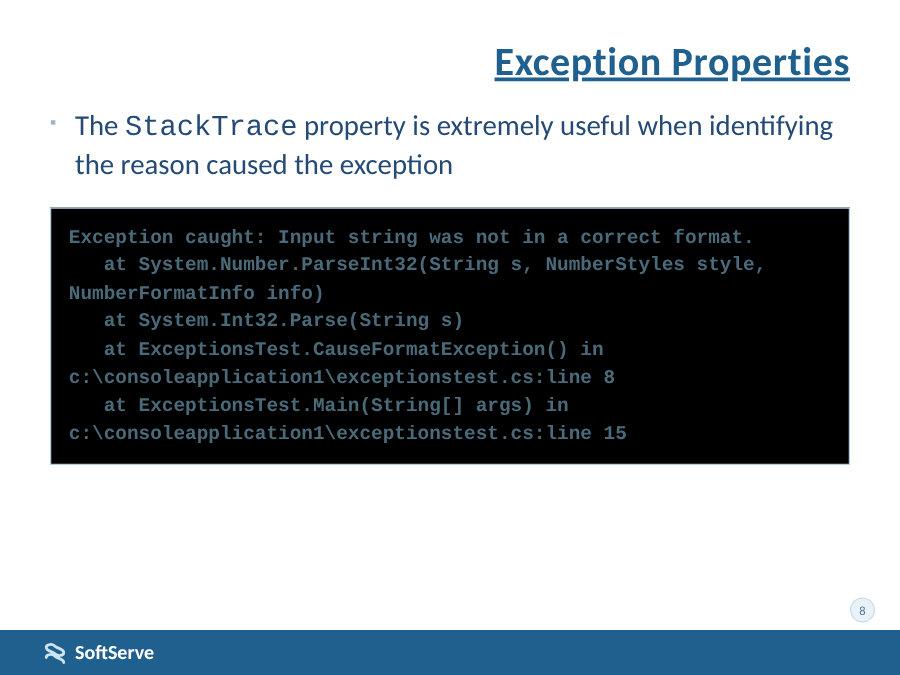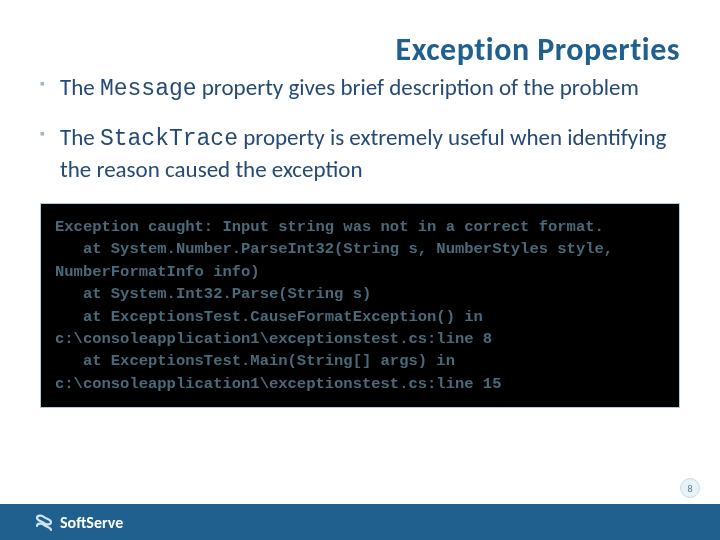--- a/index.html
+++ b/index.html
@@ -1,40 +1,37 @@
 <!DOCTYPE html>
 <html><head>
 <meta charset="utf-8">
 <style>
   * { box-sizing: border-box; margin: 0; padding: 0; }
   html, body { width: 720px; height: 540px; font-family: Calibri, "Segoe UI", sans-serif; background: #fff; overflow: hidden; }
   .slide { position: relative; width: 720px; height: 540px; padding: 30px 40px 0 40px; }
-  .title { text-align: right; font-size: 32px; font-weight: 700; color: #1f608f; margin-bottom: 4px; letter-spacing: 0.5px; }
+  .title { text-align: right; font-size: 32px; font-weight: 700; color: #1f608f; margin-bottom: 18px; letter-spacing: 0.5px; text-decoration: underline; }
   .bullets { list-style: none; }
   .bullets li { position: relative; padding-left: 20px; font-size: 23px; color: #244a75; line-height: 1.3; margin-bottom: 18px; }
   .bullets li::before { content: "▪"; position: absolute; left: 0; top: 2px; color: #9fb7c9; font-size: 14px; }
   .mono { font-family: Consolas, "Courier New", monospace; font-size: 23px; }
   .codebox { margin-top: 14px; border: 1px solid #b0cde0; background: #000000; padding: 12px 14px; font-family: Consolas, "Courier New", monospace; font-size: 15.5px; font-weight: 700; color: #4a6a7a; line-height: 1.45; white-space: pre-wrap; word-break: break-word; }
   .footer { position: absolute; left: 0; bottom: 0; width: 100%; height: 36px; background: #1f608f; display: flex; align-items: center; justify-content: space-between; padding: 0 18px 0 34px; }
   .logo { display: flex; align-items: center; gap: 6px; }
   .logo-mark { display: flex; align-items: center; }
   .logo-text { color: #fff; font-size: 16px; font-weight: 600; }
   .page-badge { width: 20px; height: 20px; border-radius: 50%; background: #e9f2f8; border: 1px solid #c8dceb; color: #5a7e99; font-size: 10px; display: flex; align-items: center; justify-content: center; position: absolute; right: 20px; bottom: 42px; }
 </style>
 </head>
 <body>
 
 <div class="slide">
 
   <h1 class="title">Exception Properties</h1>
 
   <ul class="bullets">
-    <li>
-      <span>The </span><span class="mono">Message</span><span> property gives brief description of the problem</span>
-    </li>
     <li>
       <span>The </span><span class="mono">StackTrace</span><span> property is extremely useful when identifying the reason caused the exception</span>
     </li>
   </ul>
 
   <div class="codebox">Exception caught: Input string was not in a correct format.
    at System.Number.ParseInt32(String s, NumberStyles style, NumberFormatInfo info)
    at System.Int32.Parse(String s)
    at ExceptionsTest.CauseFormatException() in c:\consoleapplication1\exceptionstest.cs:line 8
    at ExceptionsTest.Main(String[] args) in c:\consoleapplication1\exceptionstest.cs:line 15</div>

